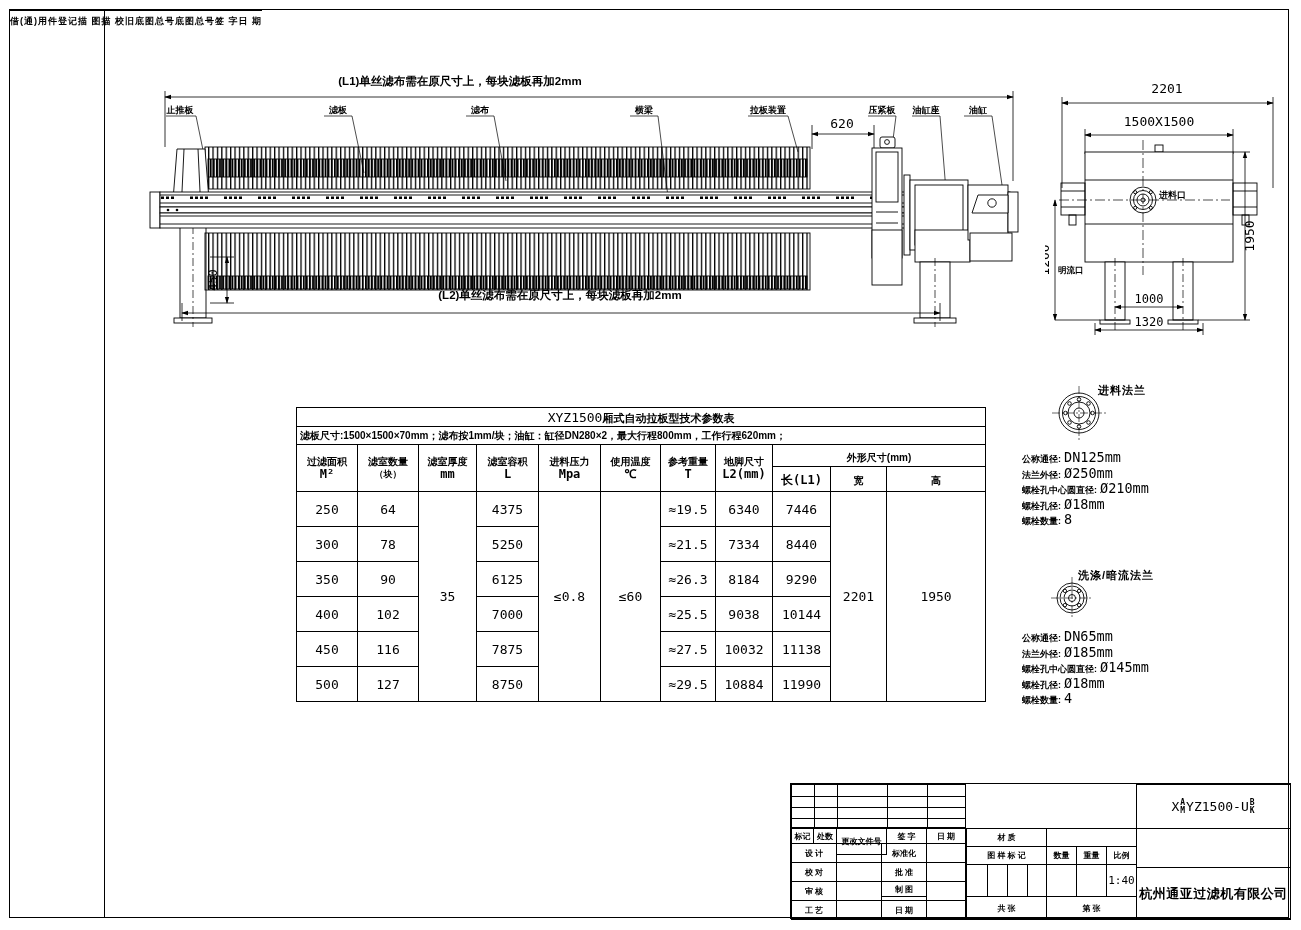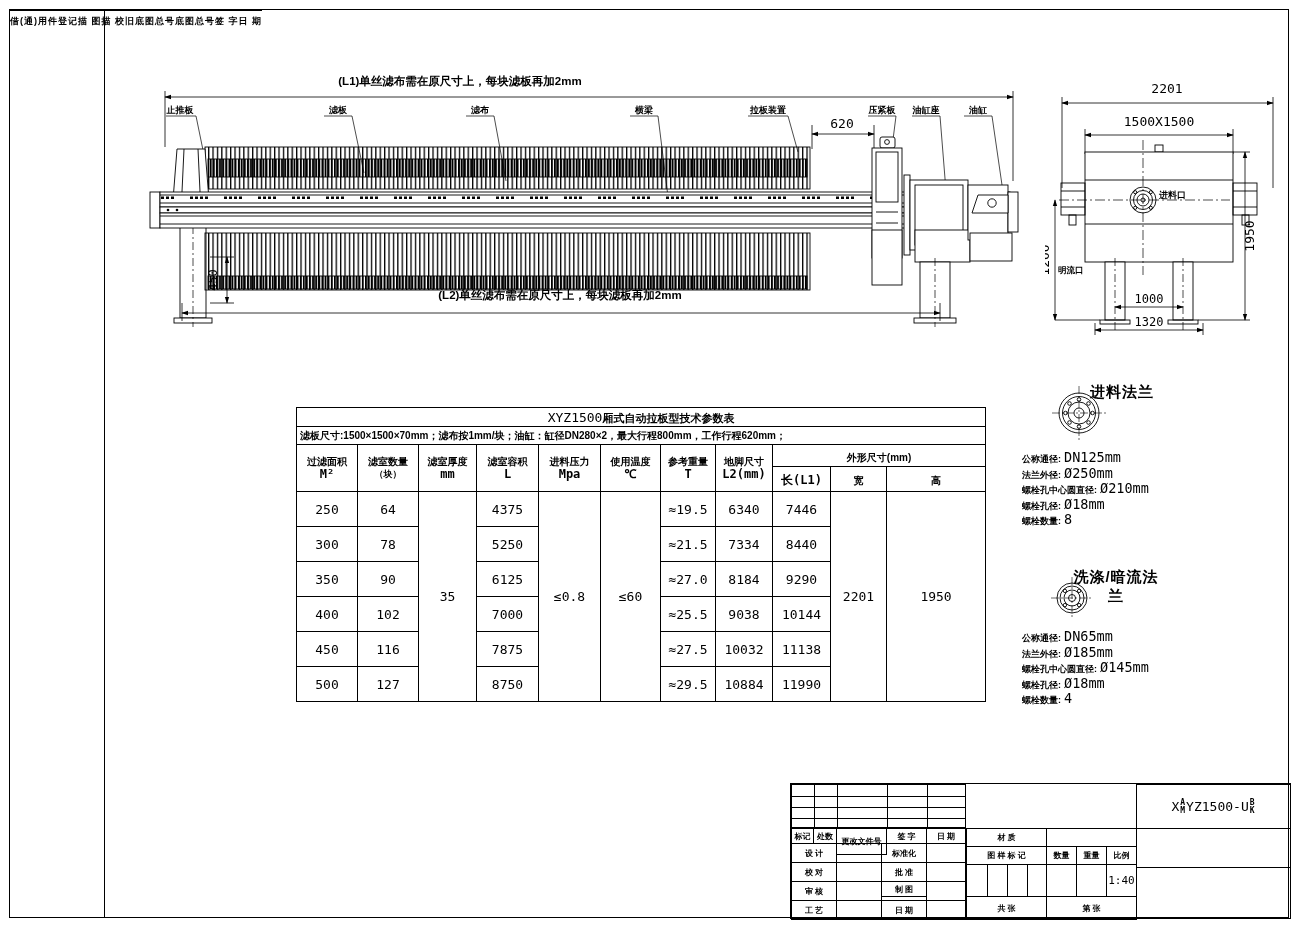--- a/index.html
+++ b/index.html
@@ -20,21 +20,21 @@
   .zh{font-family:"Liberation Sans",sans-serif;font-weight:bold;}
   .ptable .trow{height:18px;}
   .ptable .hrowA{height:22px;margin-left:24px;}
   .ptable .hrowB{height:25px;}
   .ptable .drow{height:35px;}
   .ptable .hl{font-size:10px;font-weight:bold;line-height:12px;}
   .ptable .hu{font-size:12px;line-height:12px;font-family:"DejaVu Sans Mono",monospace;}
   .ptable td.val{font-size:13px;font-family:"DejaVu Sans Mono",monospace;}
   .spec{font-size:10px;font-weight:bold;text-align:left !important;padding-left:3px !important;white-space:nowrap;}
   
-  .ftitle{position:absolute;font-size:15px;font-weight:bold;letter-spacing:1px;text-align:center;}
+  .ftitle{position:absolute;font-size:11px;font-weight:bold;letter-spacing:1px;text-align:center;}
   .fblock{position:absolute;width:265px;}
   .fblock .fline{height:15.6px;line-height:15.6px;white-space:nowrap;}
   .fblock .fl{font-size:9px;font-weight:bold;}
   .fblock .fv{font-size:13.5px;font-family:"DejaVu Sans Mono",monospace;margin-left:3px;}
   
   .tblock{position:absolute;left:790px;top:783px;width:501px;height:136px;border:1.5px solid #000;box-sizing:border-box;}
   .tbc{position:absolute;border:1px solid #000;box-sizing:border-box;display:flex;align-items:center;justify-content:center;
        font-size:8px;font-weight:bold;white-space:nowrap;overflow:hidden;}
   .stack{display:inline-flex;flex-direction:column;line-height:1;font-size:8px;font-weight:bold;
          font-family:"DejaVu Sans Mono",monospace;vertical-align:middle;margin:0 1px;}
@@ -365,21 +365,21 @@
       <td class="val">78</td>
       <td class="val">5250</td>
       <td class="val">≈21.5</td>
       <td class="val">7334</td>
       <td class="val">8440</td>
     </tr>
     <tr class="drow">
       <td class="val">350</td>
       <td class="val">90</td>
       <td class="val">6125</td>
-      <td class="val">≈27.0</td>
+      <td class="val">≈26.3</td>
       <td class="val">8184</td>
       <td class="val">9290</td>
     </tr>
     <tr class="drow">
       <td class="val">400</td>
       <td class="val">102</td>
       <td class="val">7000</td>
       <td class="val">≈25.5</td>
       <td class="val">9038</td>
       <td class="val">10144</td>
@@ -506,14 +506,15 @@
           <span>A</span>
           <span>M</span>
         </span>
         <span class="cad" style="font-size:13px">YZ1500-U</span>
         <span class="stack">
           <span>B</span>
           <span>K</span>
         </span>
     </div>
     <div class="tbc" style="left:345px;top:44px;width:155px;height:40px"></div>
+    <div class="tbc" style="left:345px;top:83px;width:155px;height:53px;font-size:13px;letter-spacing:0.5px">杭州通亚过滤机有限公司</div>
   </div>
 </div>
 
 </body></html>

